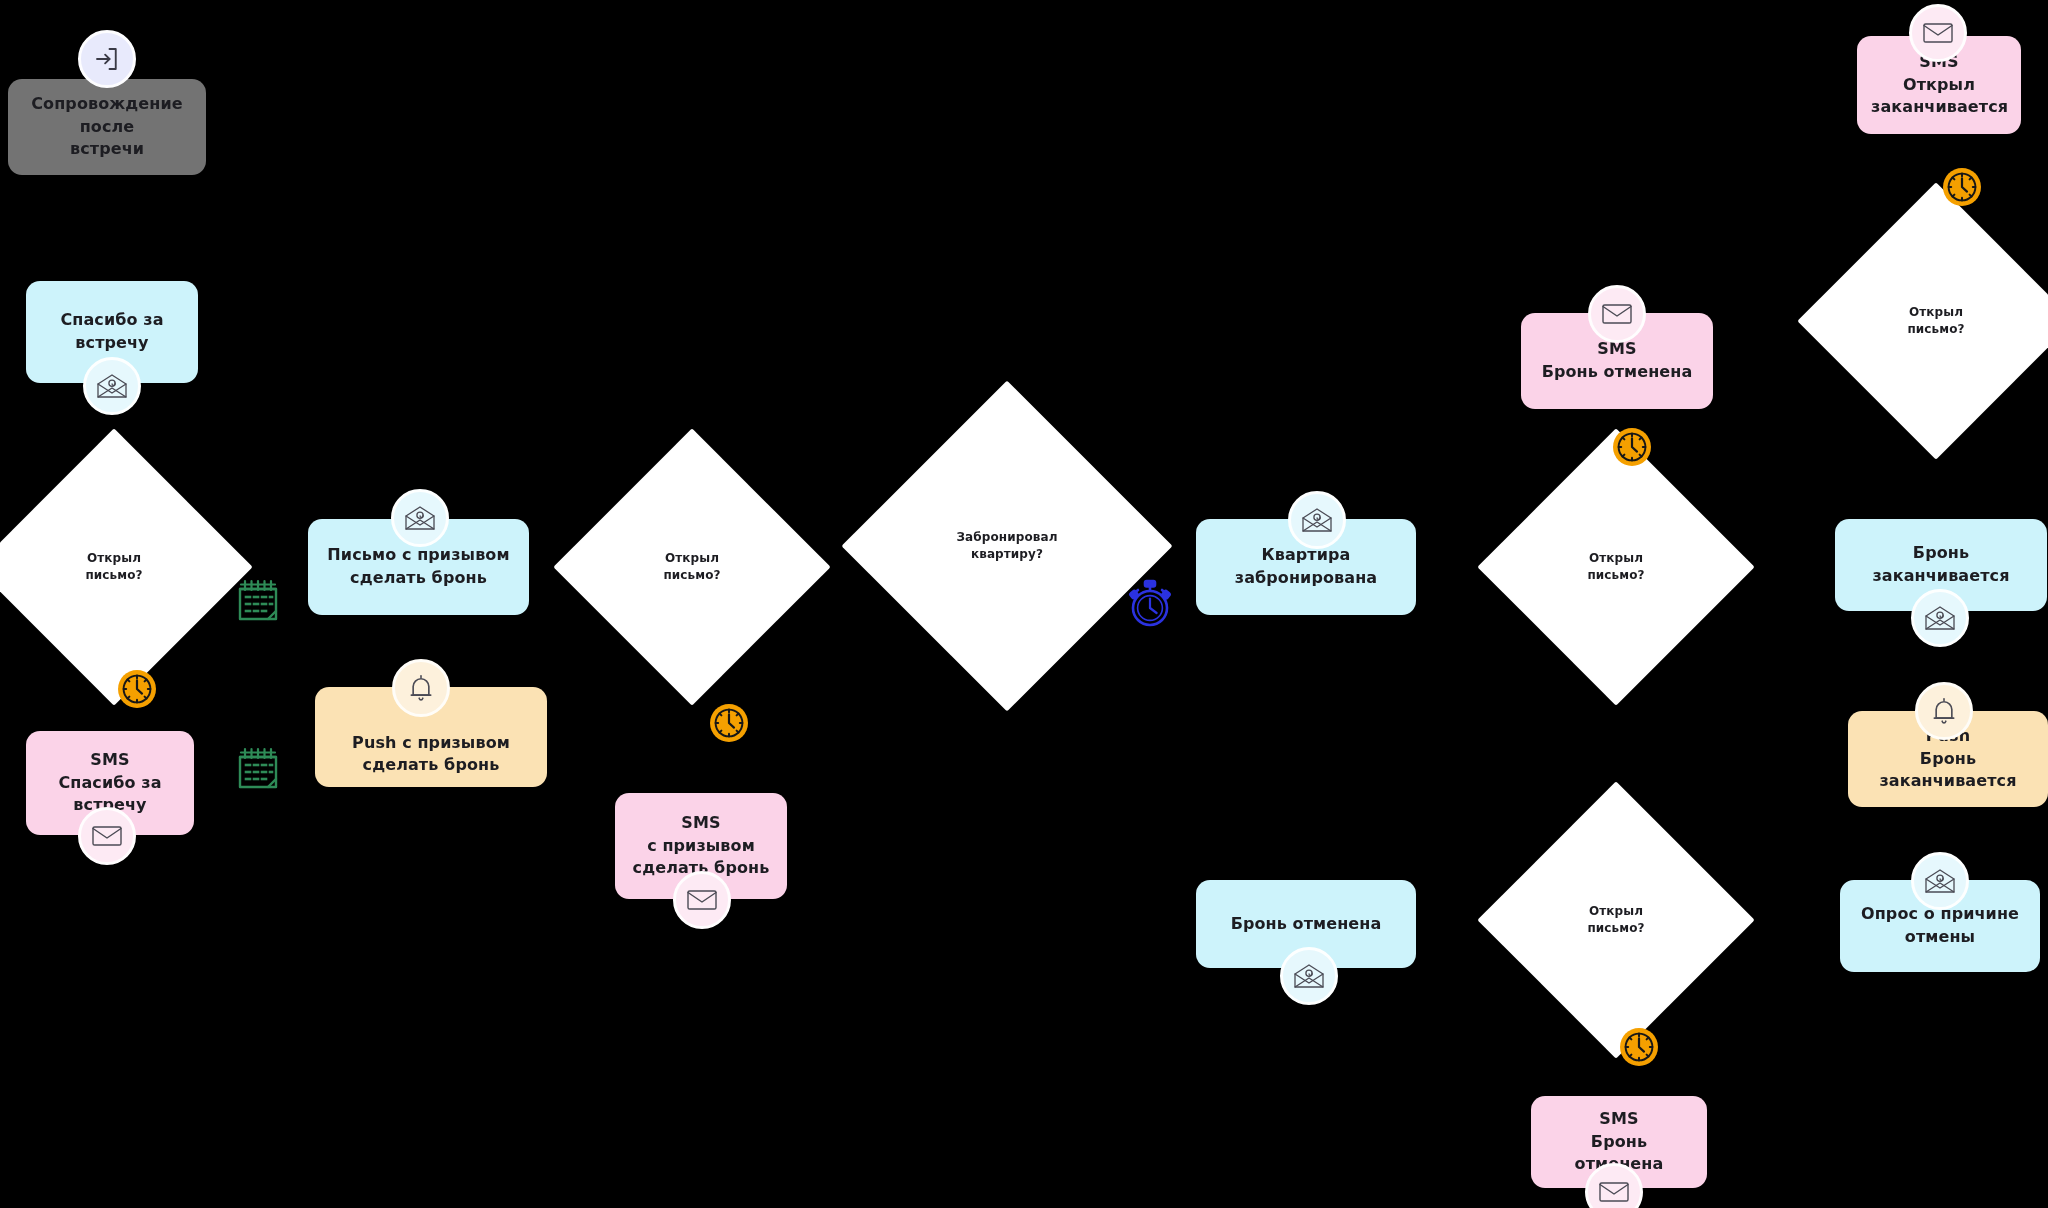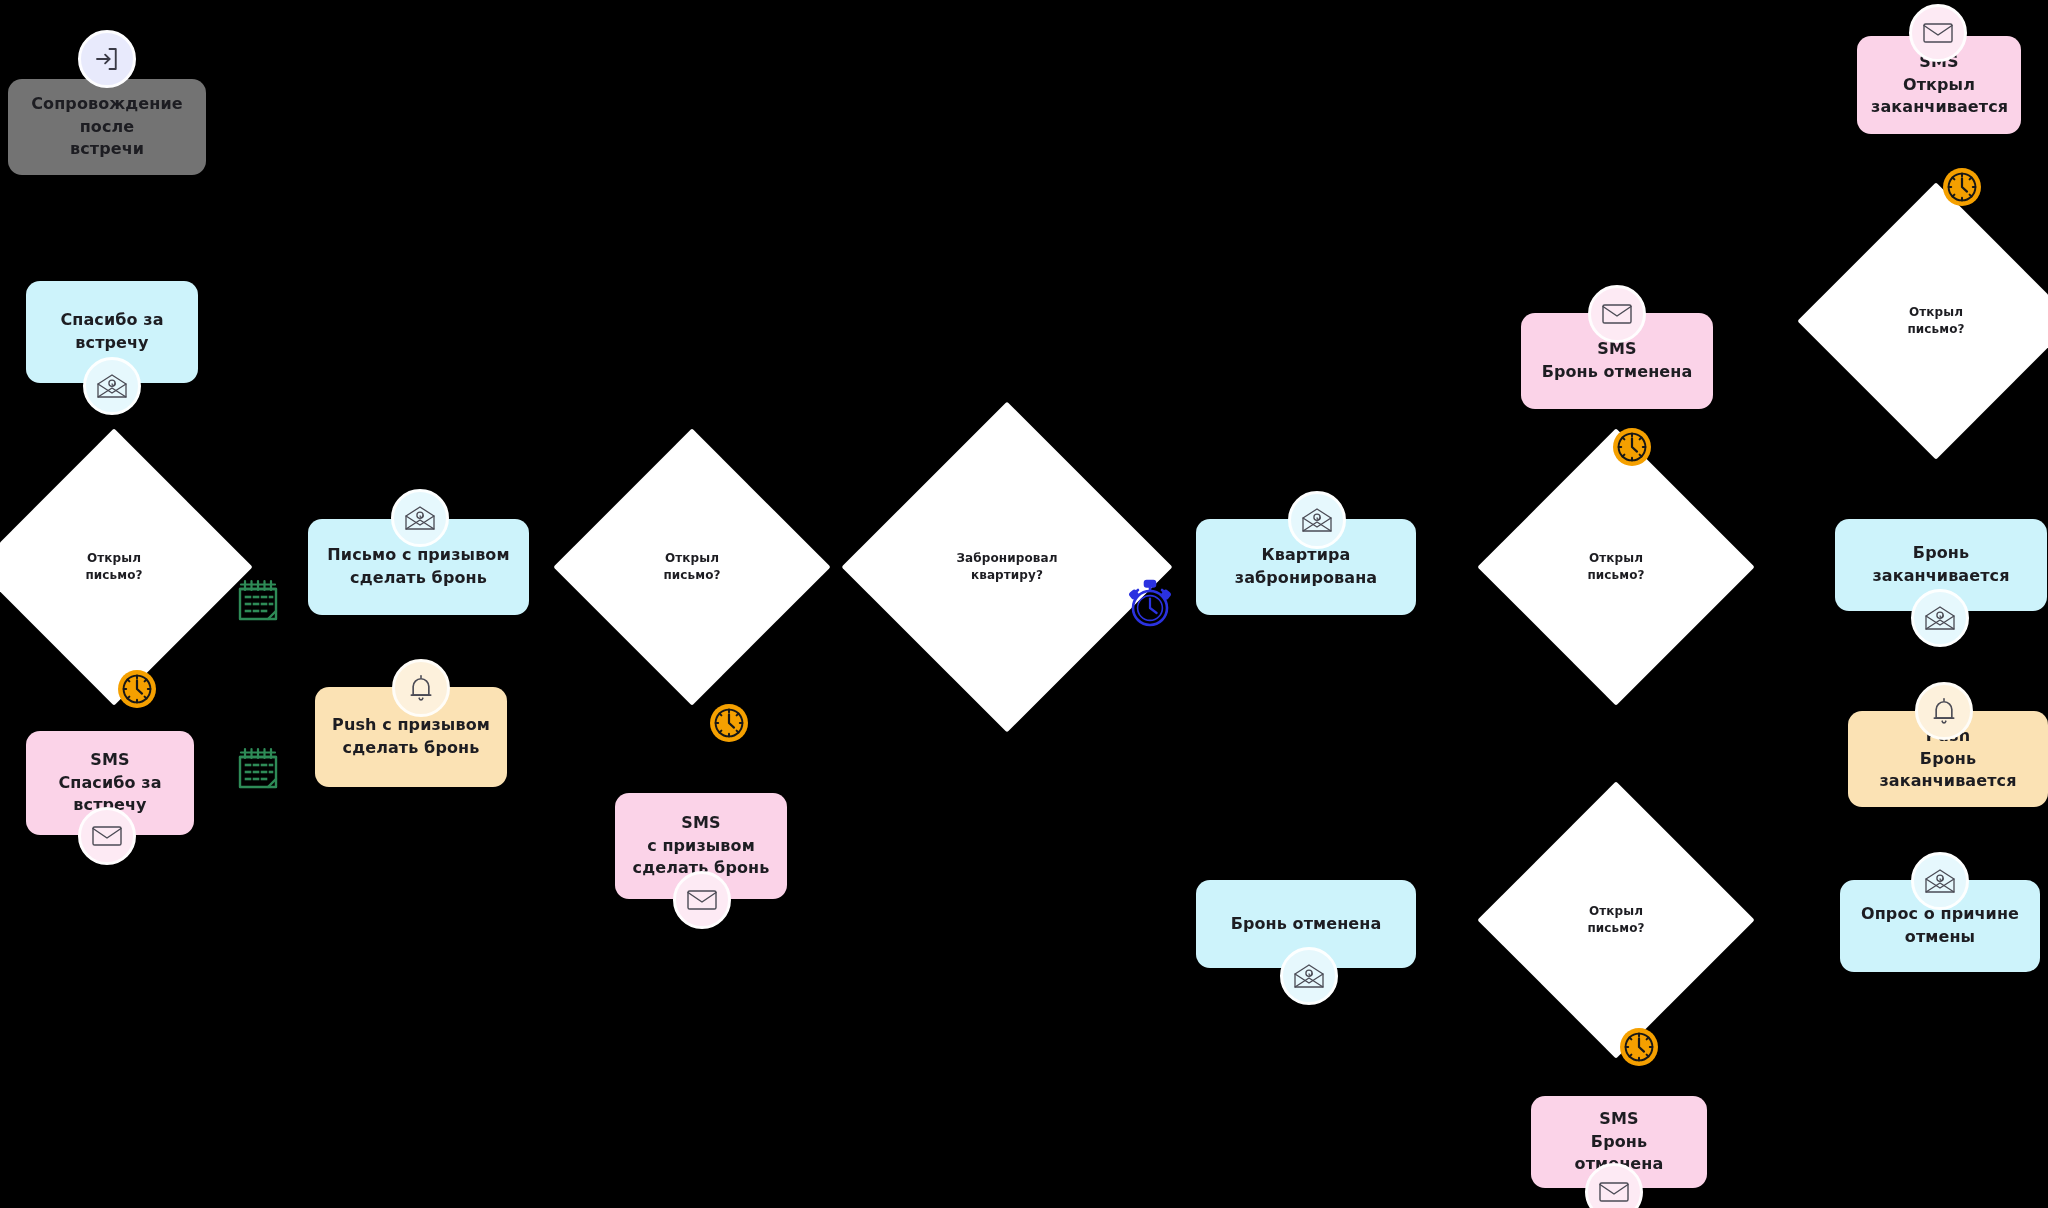--- a/index.html
+++ b/index.html
@@ -150,21 +150,21 @@
     </div>
     <div class="badge b-cyan" style="left: 391px; top: 489px;">
       <svg width="32" height="26" viewBox="0 0 32 26" fill="none" stroke="#4b4b55" stroke-width="1.3" stroke-linejoin="round" stroke-linecap="round">
         <path d="M2 24V11L16 2l14 9v13z"></path>
         <path d="M2 24 16 15l14 9"></path>
         <path d="M2 11 16 20 30 11"></path>
         <circle cx="16" cy="10.2" r="3.1" fill="none"></circle>
         <path d="M19.1 10.2c0 1.6-1 2.2-1.8 2.2-.8 0-1.2-.6-1.2-1.5"></path>
       </svg>
     </div>
-    <div class="node n-peach" style="left: 315px; top: 687px; width: 192px; height: 100px;">
+    <div class="node n-peach" style="left: 315px; top: 687px; width: 232px; height: 100px; align-items: flex-end;">
       <span class="txt">
         <span class="l">Push с призывом</span>
         <span class="l">сделать бронь</span>
       </span>
     </div>
     <div class="badge b-peach" style="left: 392px; top: 659px;">
       <svg width="28" height="30" viewBox="0 0 24 26" fill="none" stroke="#4b4b55" stroke-width="1.4" stroke-linecap="round" stroke-linejoin="round">
         <path d="M12 2.4v1.6"></path>
         <path d="M5.2 19.2v-7.4a6.8 6.8 0 0 1 13.6 0v7.4z"></path>
         <path d="M3.6 19.2h16.8"></path>
@@ -184,21 +184,21 @@
         <span class="l">с призывом</span>
         <span class="l">сделать бронь</span>
       </span>
     </div>
     <div class="badge b-pink" style="left: 673px; top: 871px;">
       <svg width="32" height="24" viewBox="0 0 32 24" fill="none" stroke="#4b4b55" stroke-width="1.4" stroke-linejoin="round" stroke-linecap="round">
         <rect x="2" y="3" width="28" height="18" rx="1.6"></rect>
         <path d="M2 4.5 16 14 30 4.5"></path>
       </svg>
     </div>
-    <div class="diamond" style="left: 890px; top: 450px; width: 234px; height: 234px;">
+    <div class="diamond" style="left: 890px; top: 429px; width: 234px; height: 234px;">
       <div class="dshape"></div>
       <div class="dtext">
         <span class="l">Забронировал</span>
         <span class="l">квартиру?</span>
       </div>
     </div>
     <div class="node n-cyan" style="left: 1196px; top: 519px; width: 220px; height: 96px;">
       <span class="txt">
         <span class="l">Квартира</span>
         <span class="l">забронирована</span>

